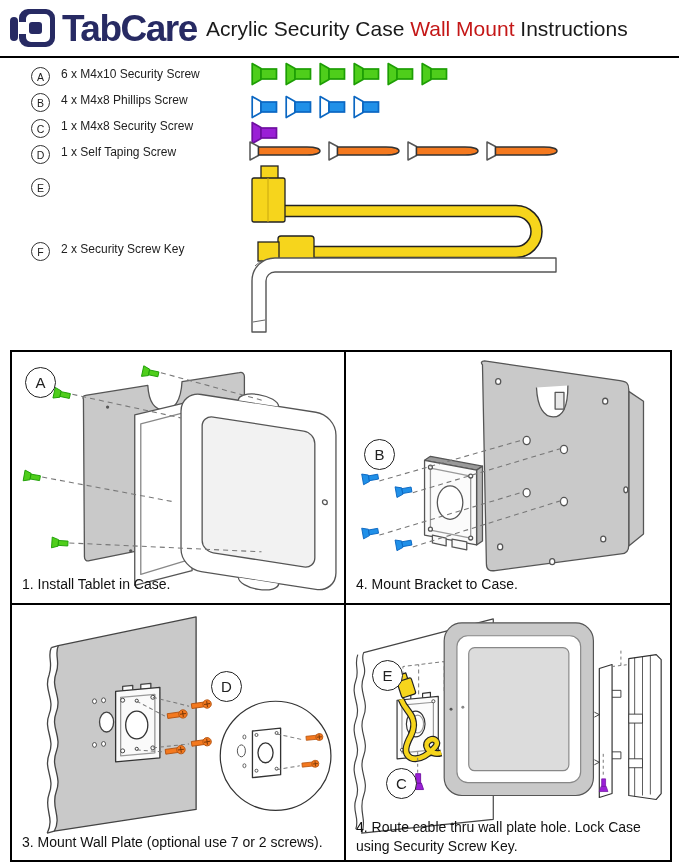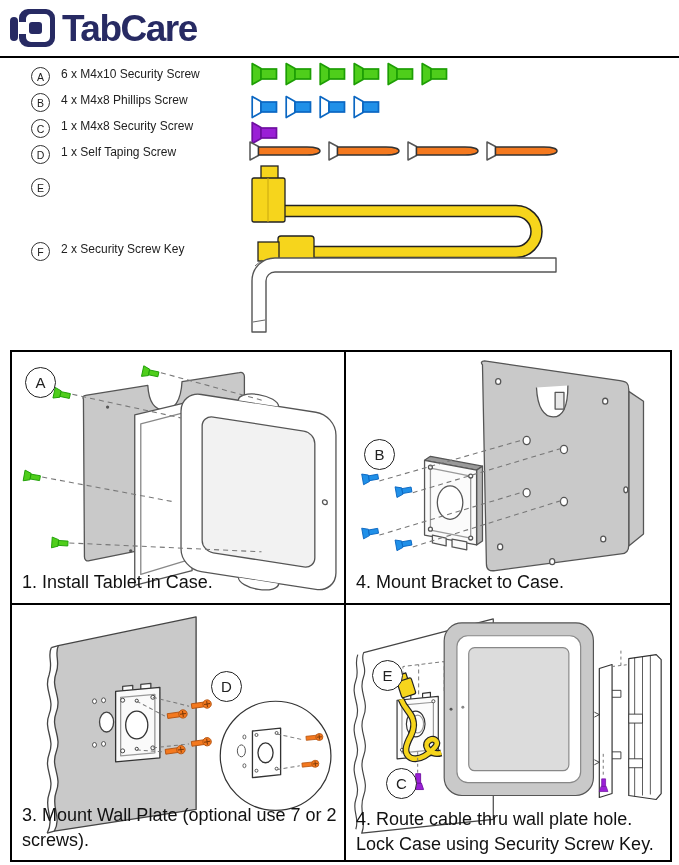--- a/index.html
+++ b/index.html
@@ -21,21 +21,21 @@
   .one-off{position:absolute;}
   
   .grid{position:absolute;left:10px;top:350px;width:662px;height:512px;border:2px solid #000;
         display:grid;grid-template-columns:334px 1fr;grid-template-rows:253px 1fr;box-sizing:border-box;}
   .cell{position:relative;overflow:hidden;border-right:2px solid #000;border-bottom:2px solid #000;}
   .cell:nth-child(2n){border-right:none;}
   .cell:nth-child(n+3){border-bottom:none;}
   .cell svg.illus{position:absolute;left:0;top:0;width:100%;height:100%;}
   .step-label{position:absolute;width:29px;height:29px;border:1.6px solid #222;border-radius:50%;
               background:#fff;display:flex;align-items:center;justify-content:center;font-size:15px;color:#222;}
-  .caption{position:absolute;left:10px;font-size:18px;color:#111;line-height:1.35;}
+  .caption{position:absolute;left:10px;font-size:14px;color:#111;line-height:1.35;}
 </style>
 </head>
 <body>
 
 <div class="page">
 
   <svg width="0" height="0" style="position:absolute">
     <defs>
       <g id="mini-screw" stroke-width="0.9" stroke-linejoin="round">
         <polygon points="0,0 6.5,2.2 6.5,8.8 0,11"></polygon>
@@ -50,20 +50,21 @@
   </svg>
 
   <div class="hdr-brand">
     <svg width="50" height="46" viewBox="0 0 50 46">
       <rect x="2" y="12" width="8" height="24" rx="4" fill="#272a63"></rect>
       <path d="M20,4 h18 a9,9 0 0 1 9,9 v20 a9,9 0 0 1 -9,9 h-18 a9,9 0 0 1 -9,-9 v-4 h7 v3 a5,5 0 0 0 5,5 h14 a5,5 0 0 0 5,-5 v-18 a5,5 0 0 0 -5,-5 h-14 a5,5 0 0 0 -5,5 v3 h-7 v-4 a9,9 0 0 1 9,-9 z" fill="#272a63"></path>
       <rect x="21" y="17" width="13" height="12" rx="3" fill="#272a63"></rect>
     </svg>
     <span class="brand-text">TabCare</span>
   </div>
+  <div class="hdr-title"><span>Acrylic Security Case </span><span class="hl">Wall Mount</span><span> Instructions</span></div>
   <div class="hdr-rule"></div>
 
   <div class="part-row" style="top:66px">
     <div class="badge">A</div>
     <div class="part-text">6 x M4x10 Security Screw</div>
   </div>
   <div class="part-row" style="top:92px">
     <div class="badge">B</div>
     <div class="part-text">4 x M4x8 Phillips Screw</div>
   </div>

